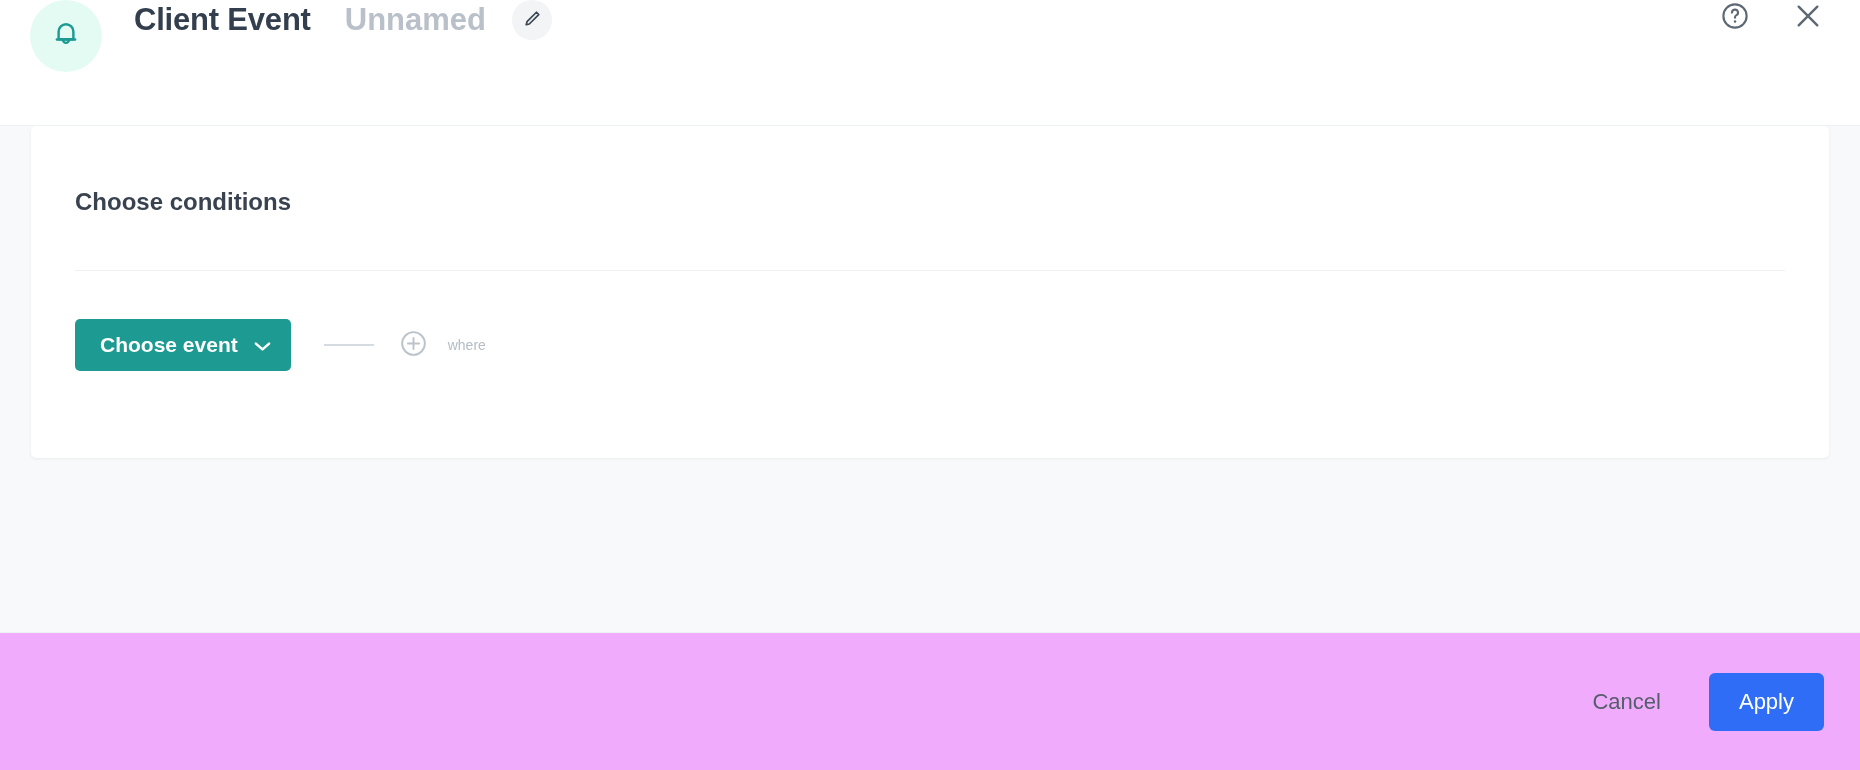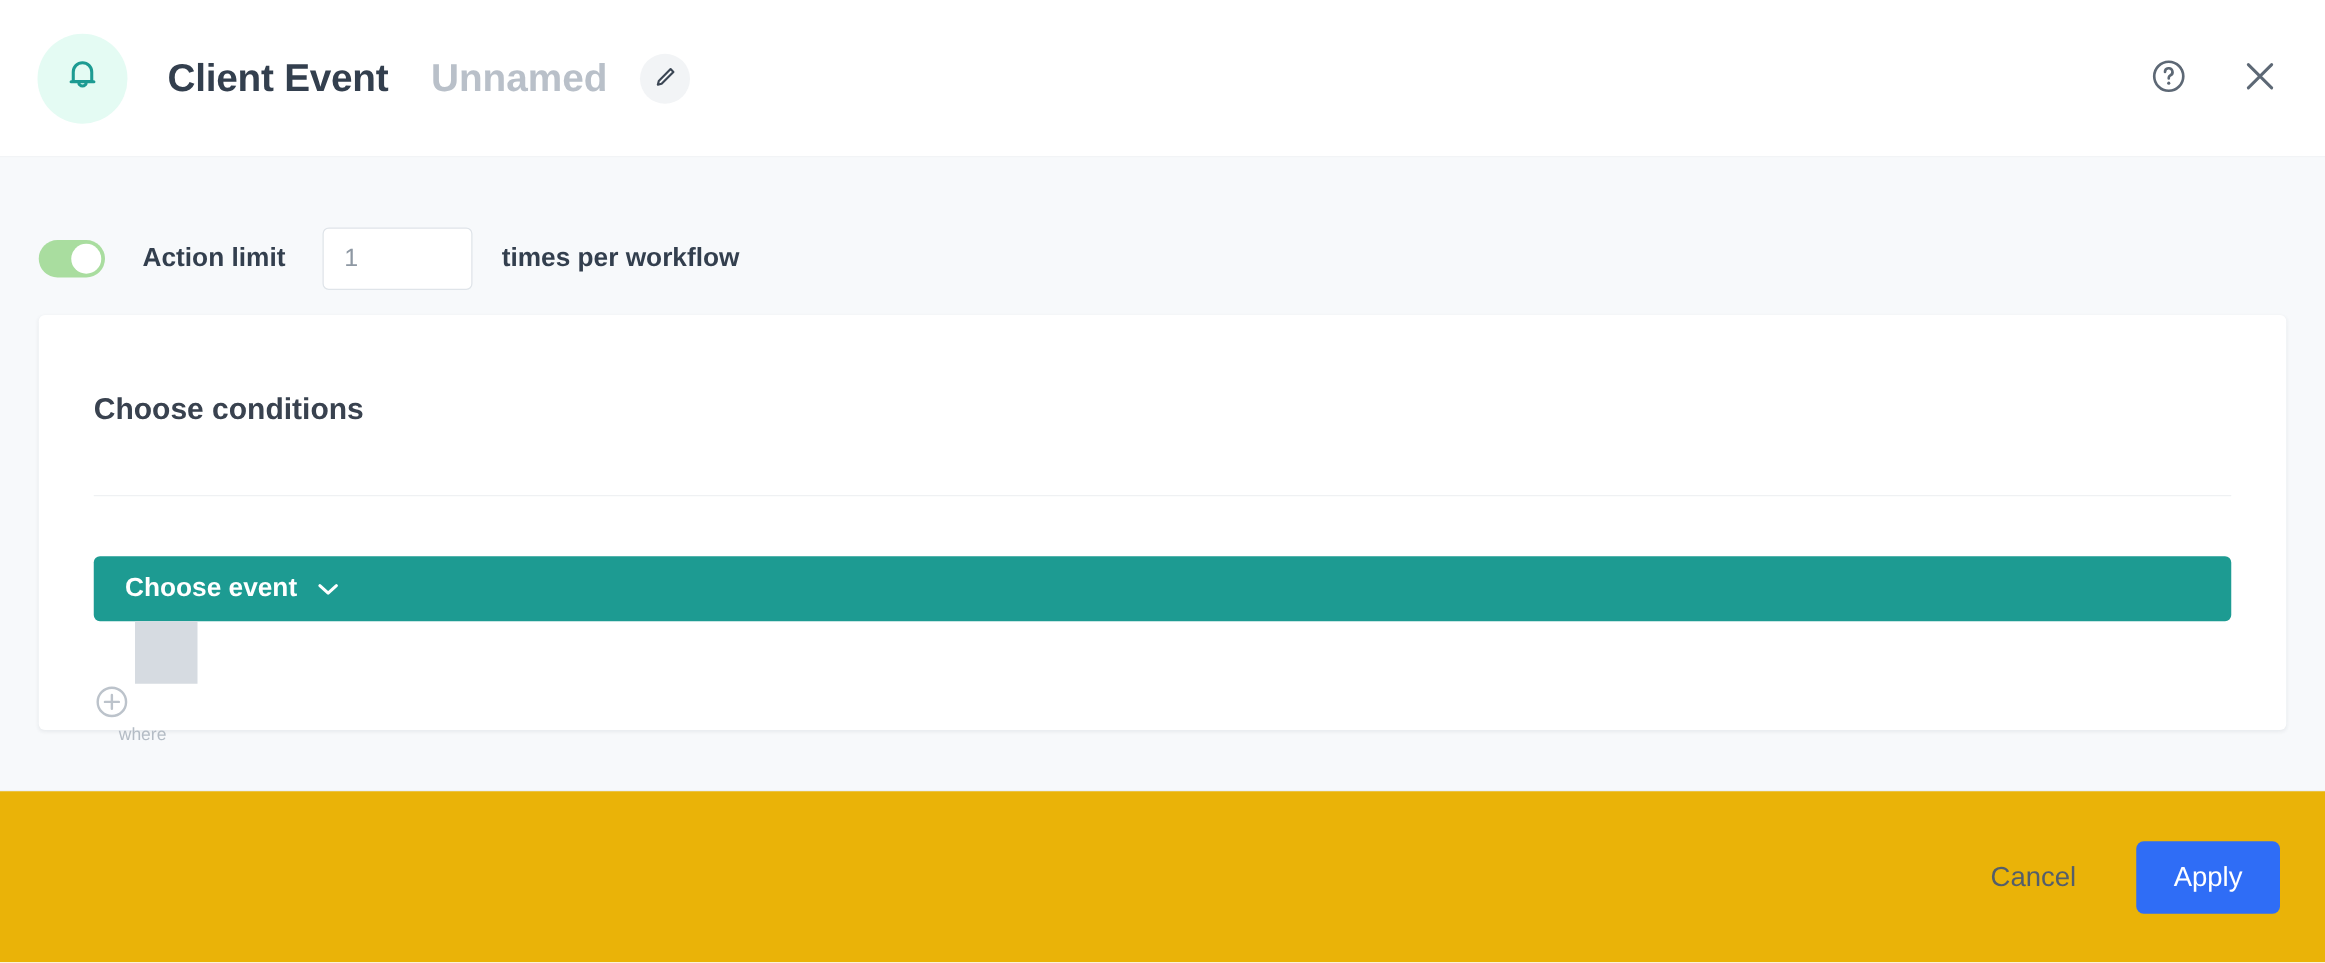--- a/index.html
+++ b/index.html
@@ -22,21 +22,21 @@
     overflow: hidden;
   }
 
   
   .header {
     height: 126px;
     flex: 0 0 126px;
     background: #ffffff;
     border-bottom: 1px solid #eef1f4;
     display: flex;
-    align-items: center;
+    align-items: flex-start;
     padding: 0 36px 0 30px;
   }
 
   .app-icon-wrap {
     width: 72px;
     height: 72px;
     border-radius: 50%;
     background: #e4fbf3;
     display: flex;
     align-items: center;
@@ -182,22 +182,22 @@
   }
 
   .card-divider {
     height: 1px;
     background: #eff1f3;
     margin-top: 54px;
   }
 
   .condition-row {
     display: flex;
+    align-items: center;
     padding-top: 48px;
-    flex-direction: column;
   }
 
   .choose-btn {
     background: #1d9b92;
     color: #ffffff;
     border: none;
     border-radius: 5px;
     height: 52px;
     padding: 0 20px 0 25px;
     display: flex;
@@ -232,21 +232,21 @@
     color: #b4bcc5;
     margin-left: 20px;
     white-space: nowrap;
   }
 
   
   .footer {
     flex: 0 0 138px;
     height: 138px;
     border-top: 1px solid #eef1f4;
-    background: #eab308;
+    background: #f0abfc;
     display: flex;
     align-items: center;
     justify-content: flex-end;
     padding-right: 36px;
     gap: 0;
   }
 
   .cancel-btn {
     background: none;
     border: none;
@@ -315,28 +315,20 @@
           <svg width="32" height="32" viewBox="0 0 24 24" fill="none">
             <path d="M5 5 19 19M19 5 5 19" stroke="#5d6875" stroke-width="1.8" stroke-linecap="round"></path>
           </svg>
         </span>
       </button>
     </div>
   </div>
 
   <div class="body">
 
-    <div class="limit-row">
-      <button class="toggle">
-        <span class="knob"></span>
-      </button>
-      <span class="limit-label">Action limit</span>
-      <input class="limit-input" type="text" value="1" style="">
-      <span class="limit-suffix">times per workflow</span>
-    </div>
 
     <div class="card">
       <div class="card-heading">Choose conditions</div>
       <div class="card-divider"></div>
 
       <div class="condition-row">
         <button class="choose-btn">
           <span>Choose event</span>
           <span>
             <svg width="17" height="11" viewBox="0 0 18 11" fill="none">

